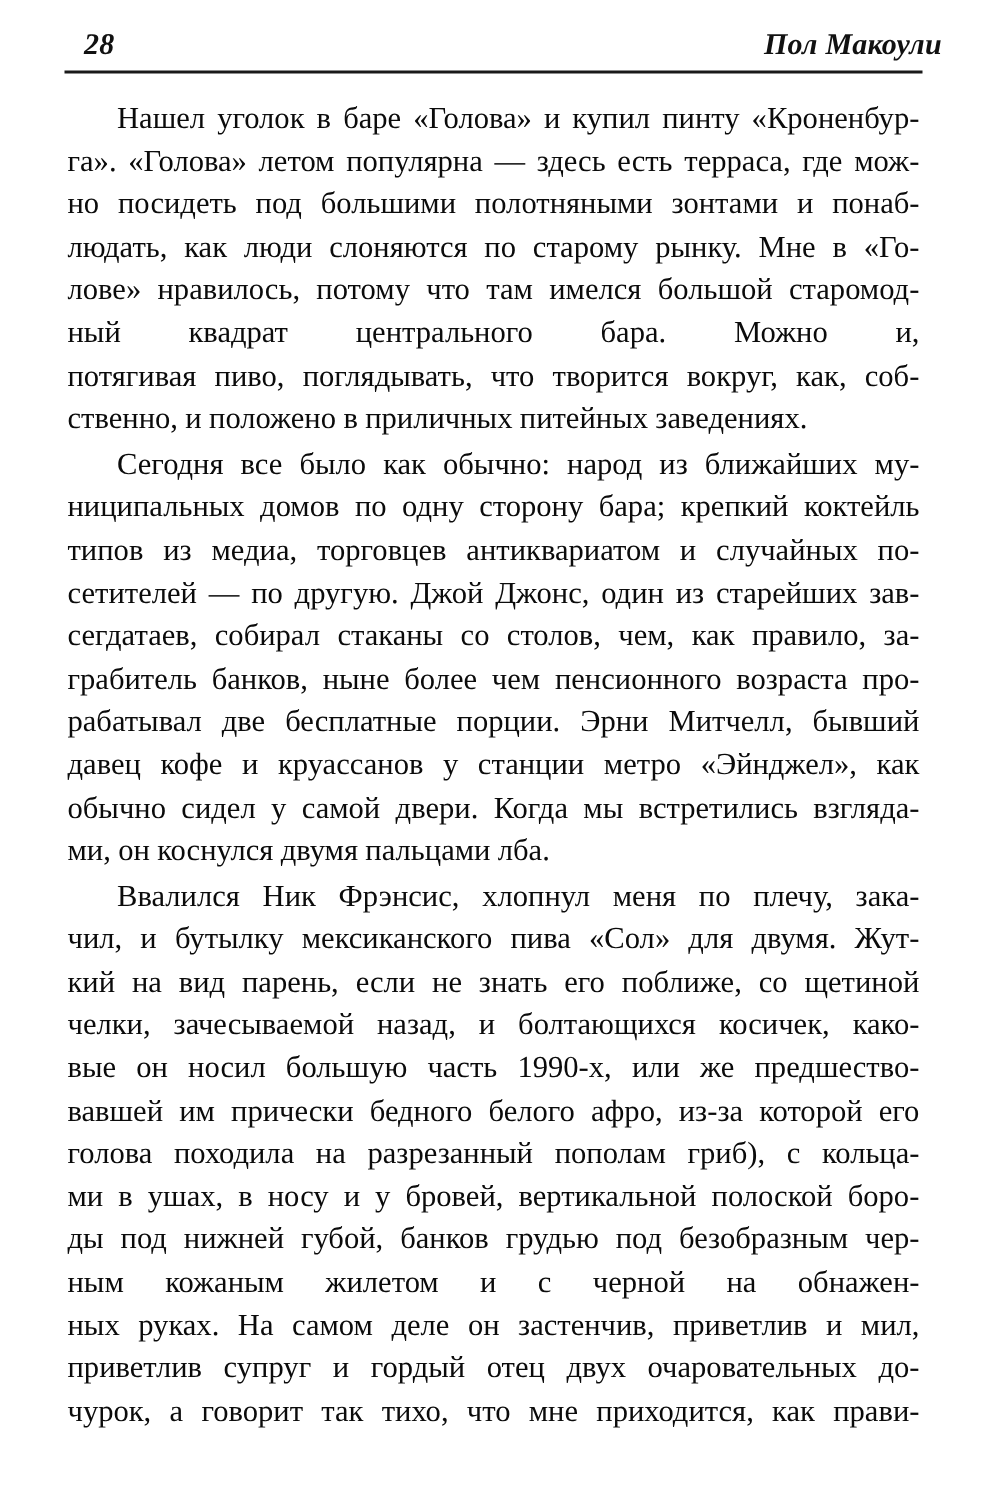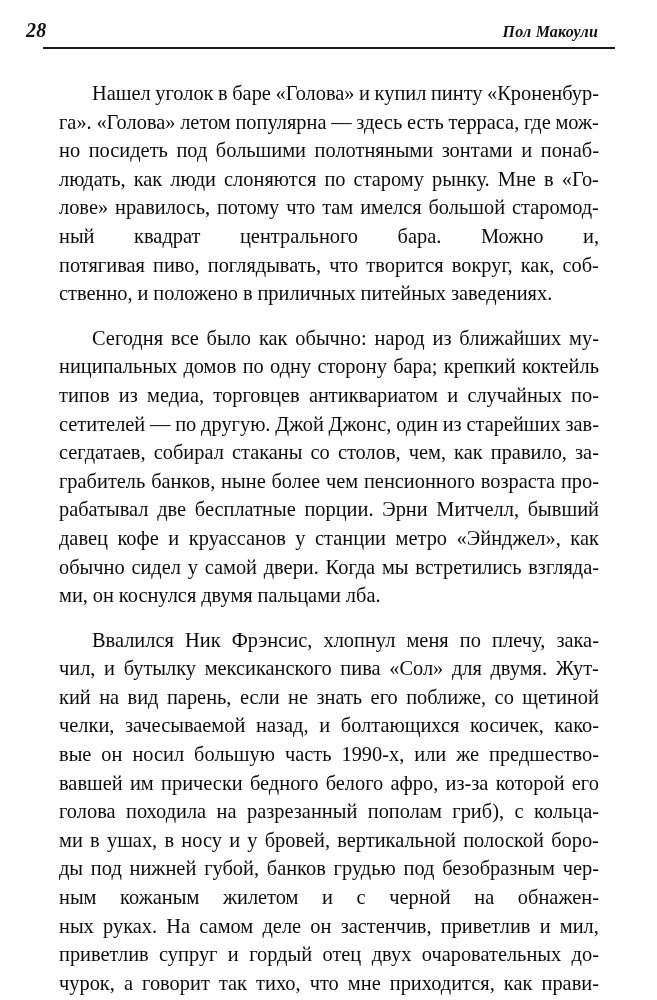--- a/index.html
+++ b/index.html
@@ -20,60 +20,60 @@
     position: relative;
     width: 657px;
     height: 1000px;
     background: #ffffff;
     box-sizing: border-box;
   }
 
   
   .runhead {
     position: absolute;
-    left: 26px;
+    left: 56px;
     top: 18px;
     width: 572px;
     display: flex;
     align-items: baseline;
     justify-content: space-between;
   }
   .runhead-folio,
   .runhead-author {
     font-style: italic;
     font-weight: 700;
     font-size: 20px;
     line-height: 24px;
     letter-spacing: 0.2px;
     color: #111111;
     white-space: nowrap;
   }
   .runhead-author {
-    font-size: 16px;
+    font-size: 20px;
   }
 
   .runhead-rule {
     position: absolute;
     left: 43px;
     top: 47px;
     width: 572px;
     height: 2px;
     background: #1a1a1a;
   }
 
   
   .textblock {
     position: absolute;
     left: 43px;
     top: 63px;
     width: 572px;
   }
 
   .para {
-    margin: 16px;
+    margin: 2px;
     font-size: 20.4px;
     line-height: 28.6px;
     text-align: justify;
     text-justify: inter-word;
     color: #0b0b0b;
     font-weight: 400;
     -moz-font-feature-settings: "liga";
     hyphens: manual;
     word-spacing: -0.2px;
   }

